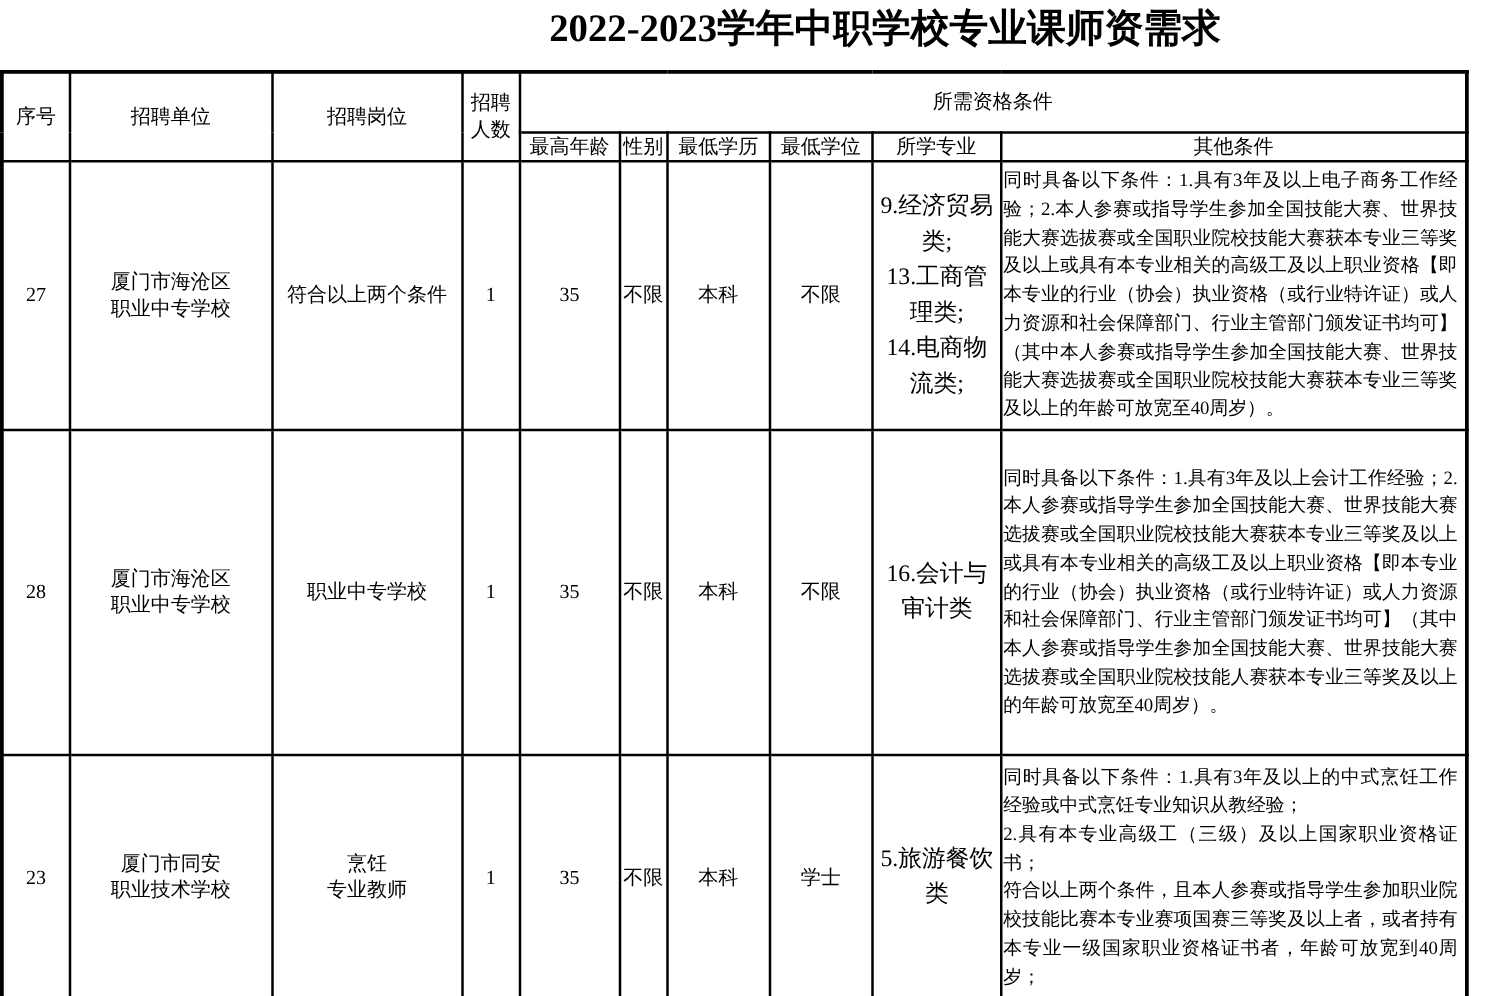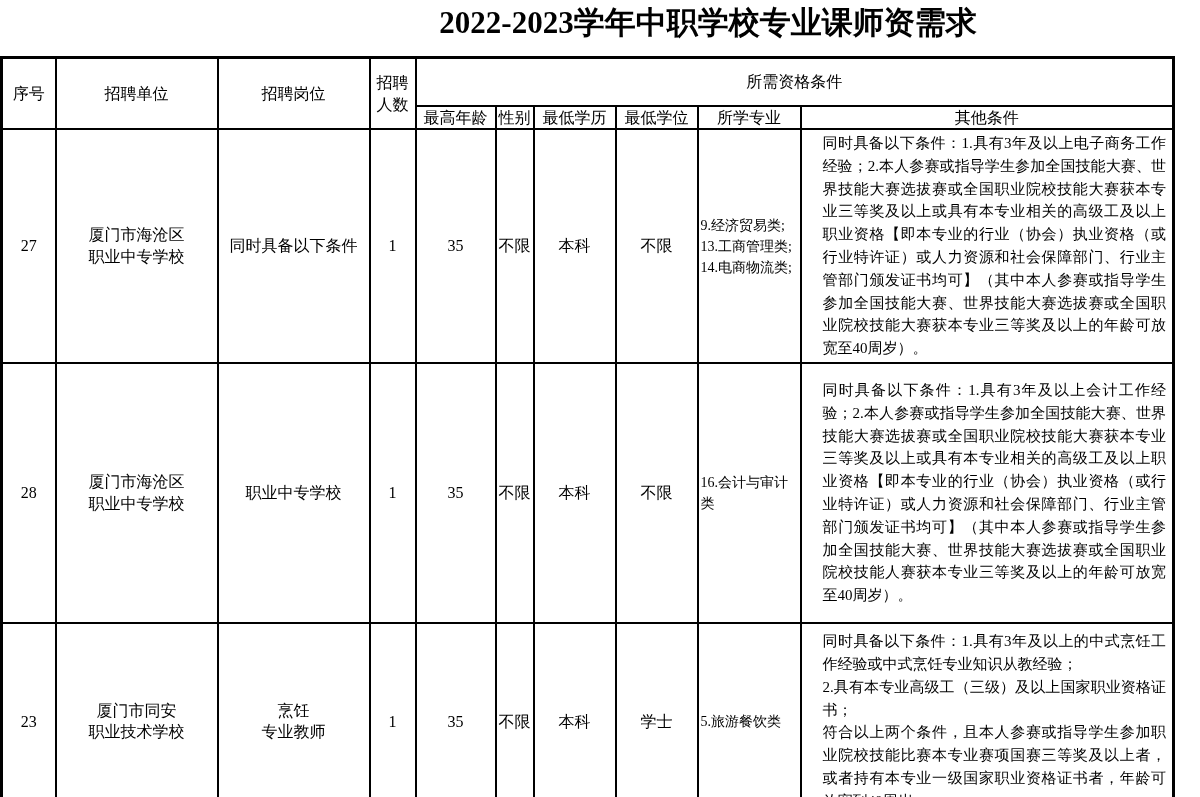--- a/index.html
+++ b/index.html
@@ -39,31 +39,31 @@
     line-height: 1.35;
     overflow: hidden;
   }
   .pre { white-space: pre-line; }
   tr.h1 { height: 48px; }
   tr.h2 { height: 21px; }
   tr.r0 { height: 215px; }
   tr.r1 { height: 260px; }
   tr.r2 { height: 197px; }
   td.major {
-    text-align: left;
-    font-size: 14px;
+    text-align: center;
+    font-size: 19px;
     line-height: 1.5;
     padding: 0 1px 0 2px;
     white-space: pre-line;
   }
   td.other {
     text-align: justify;
     font-size: 15px;
     line-height: 1.52;
-    padding: 2px 6px 2px 21px;
+    padding: 2px 6px 2px 1px;
     white-space: pre-line;
   }
 </style>
 </head>
 <body>
 
 <div>
   <div class="title">2022-2023学年中职学校专业课师资需求</div>
 
   <table class="req">
@@ -94,21 +94,21 @@
         <th>最低学位</th>
         <th>所学专业</th>
         <th>其他条件</th>
       </tr>
     </thead>
     <tbody>
       <tr class="r0">
         <td>27</td>
         <td class="pre">厦门市海沧区
 职业中专学校</td>
-        <td class="pre">同时具备以下条件</td>
+        <td class="pre">符合以上两个条件</td>
         <td>1</td>
         <td>35</td>
         <td>不限</td>
         <td>本科</td>
         <td>不限</td>
         <td class="major">9.经济贸易类;
 13.工商管理类;
 14.电商物流类;</td>
         <td class="other">同时具备以下条件：1.具有3年及以上电子商务工作经验；2.本人参赛或指导学生参加全国技能大赛、世界技能大赛选拔赛或全国职业院校技能大赛获本专业三等奖及以上或具有本专业相关的高级工及以上职业资格【即本专业的行业（协会）执业资格（或行业特许证）或人力资源和社会保障部门、行业主管部门颁发证书均可】（其中本人参赛或指导学生参加全国技能大赛、世界技能大赛选拔赛或全国职业院校技能大赛获本专业三等奖及以上的年龄可放宽至40周岁）。</td>
       </tr>

